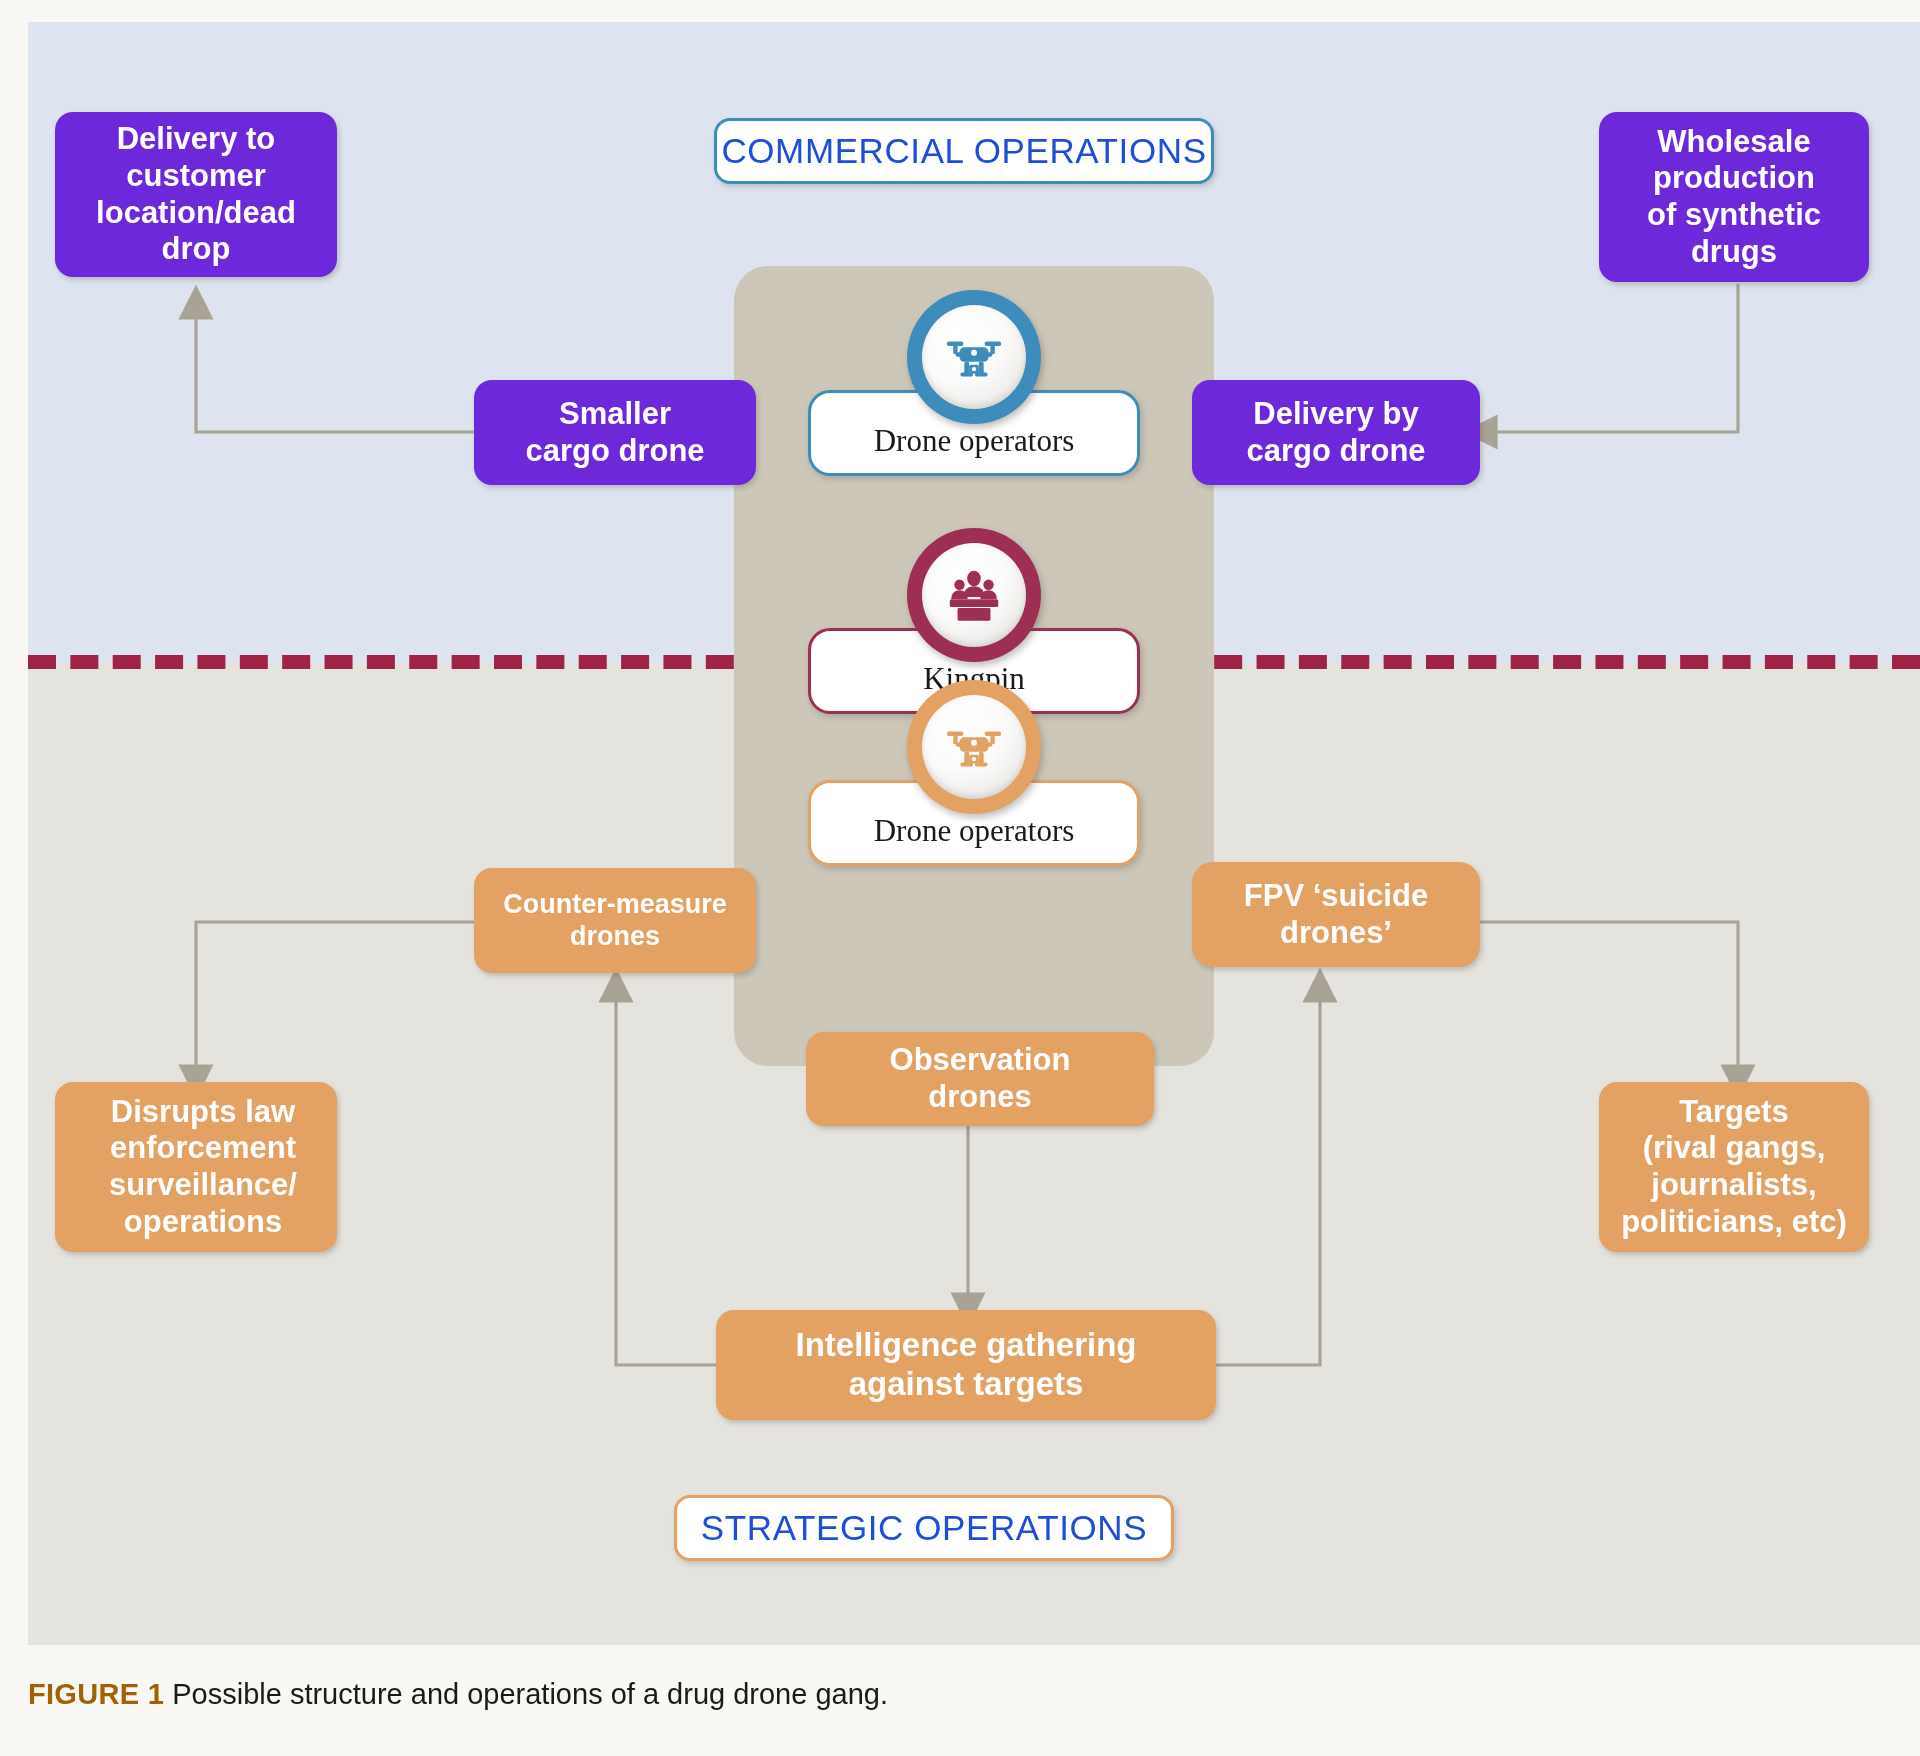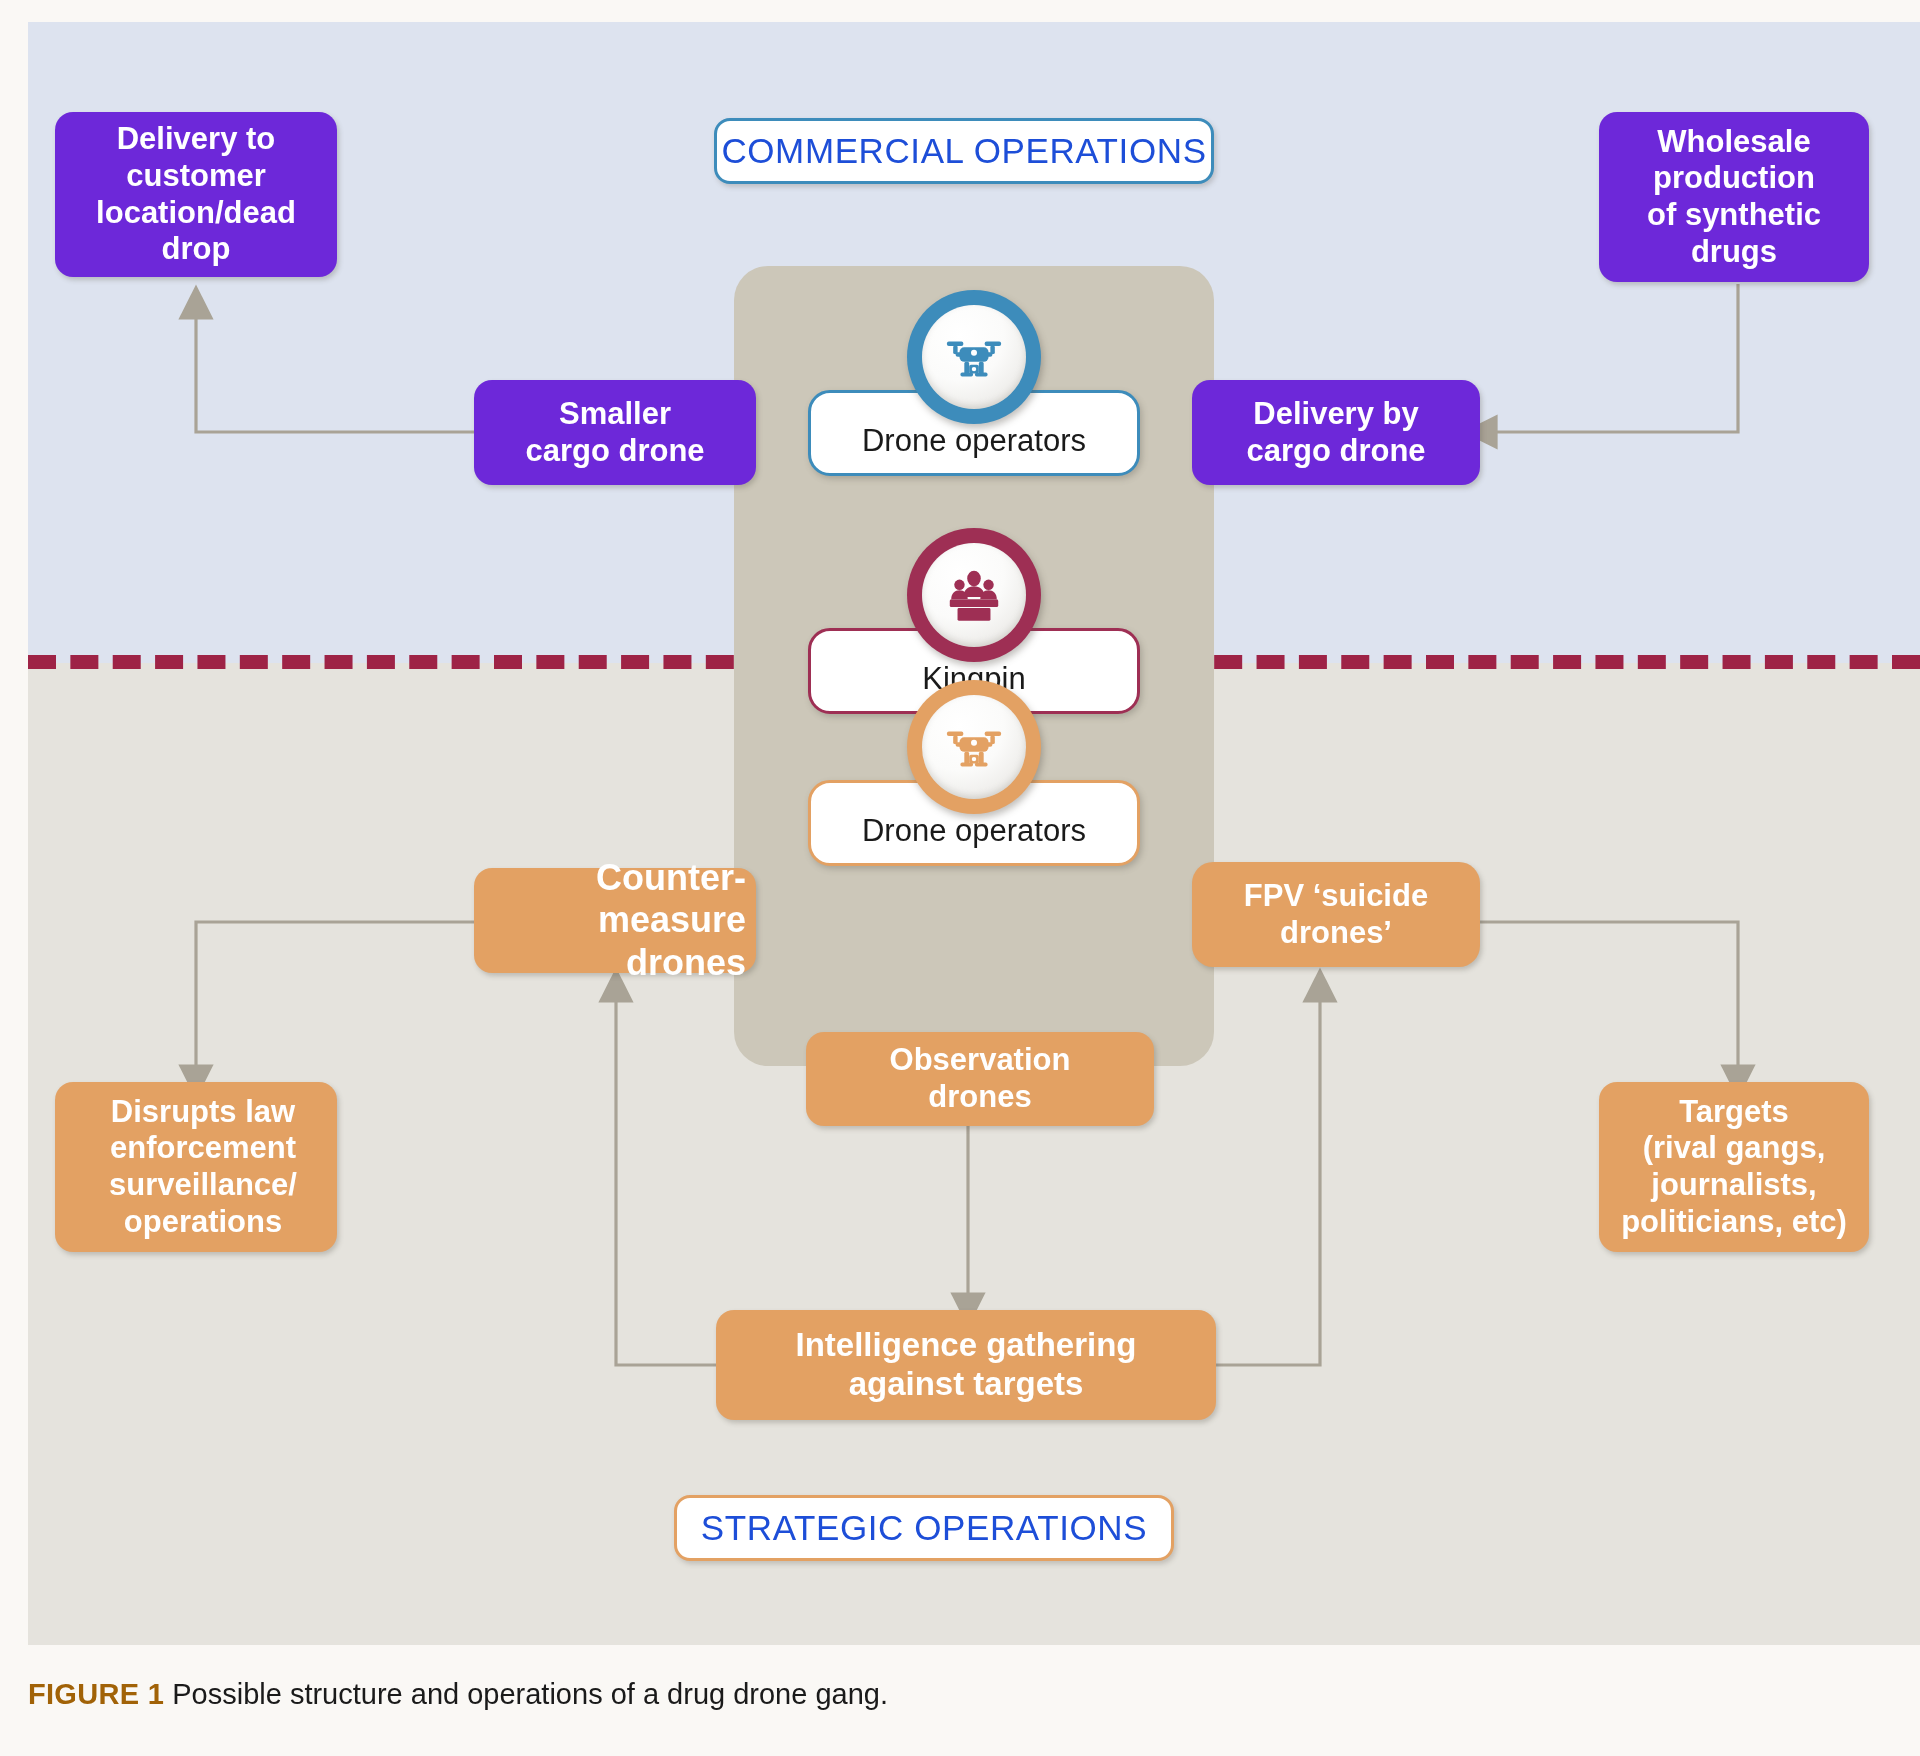--- a/index.html
+++ b/index.html
@@ -81,21 +81,21 @@
     border-radius: 16px;
     font-size: 35px;
     letter-spacing: 0.6px;
     color: #1d4ed8;
     box-shadow: 2px 3px 5px rgba(90,85,75,0.25);
   }
   #banner-commercial { border: 3px solid #3d8cbb; }
   #banner-strategic  { border: 3px solid #e3a163; }
 
   
-  .role { position: absolute; }
+  .role { position: absolute; font-family: Liberation Serif, serif; }
   .role .pill {
     position: absolute;
     left: 0; bottom: 0;
     width: 100%; height: 86px;
     background: #ffffff;
     border-radius: 22px;
     display: flex;
     align-items: flex-end;
     justify-content: center;
     padding-bottom: 14px;
@@ -193,21 +193,21 @@
 production
 of synthetic
 drugs</div>
 
   <div class="node blue" style="left:474px; top:380px; width:282px; height:105px; font-size:31px;">Smaller
 cargo drone</div>
 
   <div class="node blue" style="left:1192px; top:380px; width:288px; height:105px; font-size:31px;">Delivery by
 cargo drone</div>
 
-  <div class="node orange" style="left:474px; top:868px; width:282px; height:105px; font-size:36px;text-align:right;">Counter-measure
+  <div class="node orange" style="left:474px; top:868px; width:282px; height:105px; font-size:27px;">Counter-measure
 drones</div>
 
   <div class="node orange" style="left:1192px; top:862px; width:288px; height:105px; font-size:31px;border-radius:21px;">FPV ‘suicide
 drones’</div>
 
   <div class="node orange" style="left:806px; top:1032px; width:348px; height:94px; font-size:31px;">Observation
 drones</div>
 
   <div class="node orange" style="left:55px; top:1082px; width:282px; height:170px; font-size:31px;padding-left:24px;">Disrupts law
 enforcement

